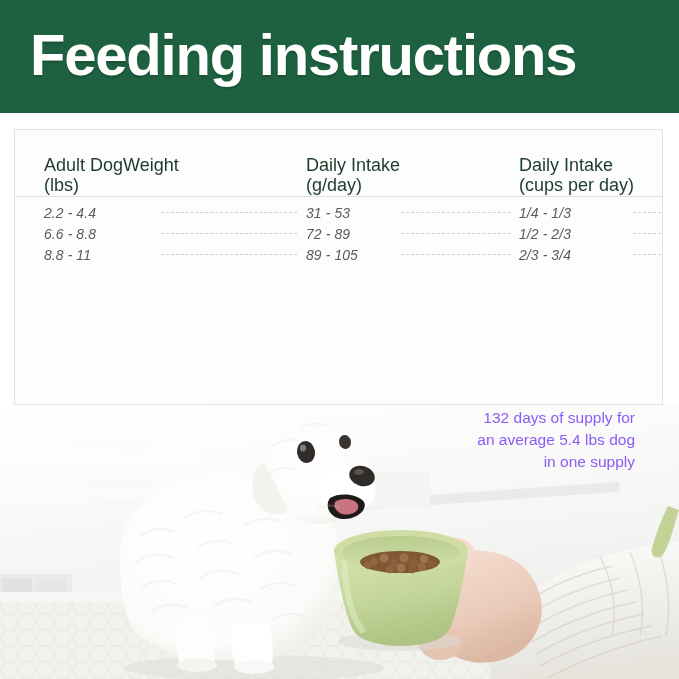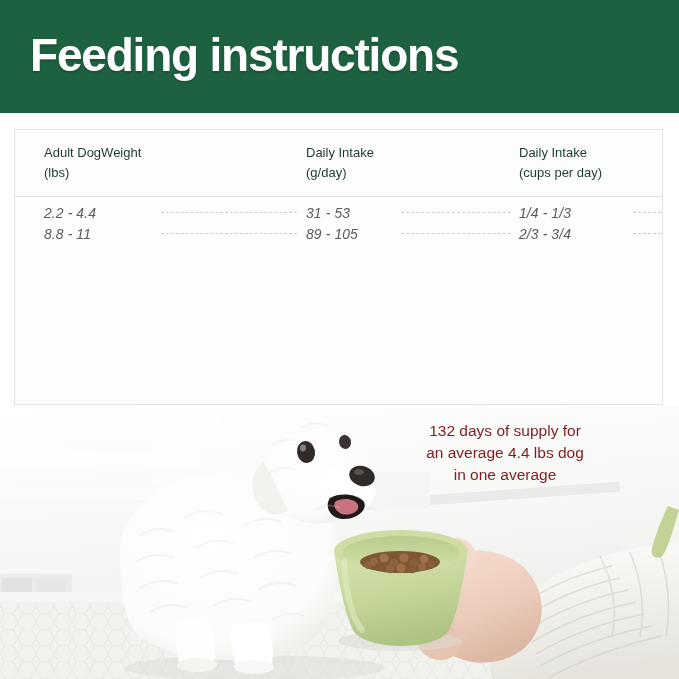--- a/index.html
+++ b/index.html
@@ -27,21 +27,21 @@
     background: #1e6140;
     overflow: hidden;
   }
   .banner-title {
     position: absolute;
     left: 30px;
     top: 16px;
     color: #ffffff;
     font-family: "Liberation Sans", sans-serif;
     font-weight: bold;
-    font-size: 46px;
+    font-size: 58px;
     line-height: 78px;
     letter-spacing: -1.2px;
     white-space: nowrap;
     text-shadow: 0 2px 2px rgba(0,0,0,0.18);
   }
 
   
   .table-card {
     position: absolute;
     left: 14px;
@@ -53,24 +53,24 @@
     background: #fdfdfd;
   }
   .thead {
     position: relative;
     height: 67px;
     border-bottom: 1px solid #e2e2e2;
     box-sizing: border-box;
   }
   .th {
     position: absolute;
-    top: 13px;
+    top: 25px;
     color: #1d3b2a;
     font-family: "Liberation Sans", sans-serif;
-    font-size: 13px;
+    font-size: 18px;
     line-height: 20px;
     font-weight: normal;
     white-space: pre-line;
   }
   .th.c0 { left: 29px; }
   .th.c1 { left: 291px; }
   .th.c2 { left: 504px; }
 
   .tbody {
     position: relative;
@@ -117,24 +117,24 @@
     height: 273px;
     overflow: hidden;
     background: #fbfbfb;
   }
   .photo svg { display: block; }
 
   
   .supply-note {
     position: absolute;
     right: 44px;
-    top: 420px;
+    top: 407px;
     width: 260px;
-    text-align: center;
-    color: #7f1d1d;
+    text-align: right;
+    color: #8b5cf6;
     font-family: "Liberation Sans", sans-serif;
     font-size: 15.5px;
     line-height: 22px;
   }
   .supply-note span { display: block; }
 </style>
 </head>
 <body>
 
 <div class="page">
@@ -159,20 +159,28 @@
       <div class="trow">
         <div class="cell c0">2.2 - 4.4</div>
         <div class="leader l0"></div>
         <div class="cell c1">31 - 53</div>
         <div class="leader l1"></div>
         <div class="cell c2">1/4 - 1/3</div>
         <div class="leader l2"></div>
       </div>
 
 
+      <div class="trow">
+        <div class="cell c0">6.6 - 8.8</div>
+        <div class="leader l0"></div>
+        <div class="cell c1">72 - 89</div>
+        <div class="leader l1"></div>
+        <div class="cell c2">1/2 - 2/3</div>
+        <div class="leader l2"></div>
+      </div>
 
       <div class="trow">
         <div class="cell c0">8.8 - 11</div>
         <div class="leader l0"></div>
         <div class="cell c1">89 - 105</div>
         <div class="leader l1"></div>
         <div class="cell c2">2/3 - 3/4</div>
         <div class="leader l2"></div>
       </div>
 
@@ -375,17 +383,17 @@
       </g>
 
       <g>
         <path d="M668 100 C662 112, 656 128, 652 142 C650 150, 656 154, 662 150 C668 144, 674 120, 679 104 Z" fill="#c3d397"></path>
       </g>
     </svg>
   </div>
 
   <div class="supply-note">
     <span>132 days of supply for</span>
-    <span>an average 4.4 lbs dog</span>
-    <span>in one average</span>
+    <span>an average 5.4 lbs dog</span>
+    <span>in one supply</span>
   </div>
 
 </div>
 
 </body></html>

